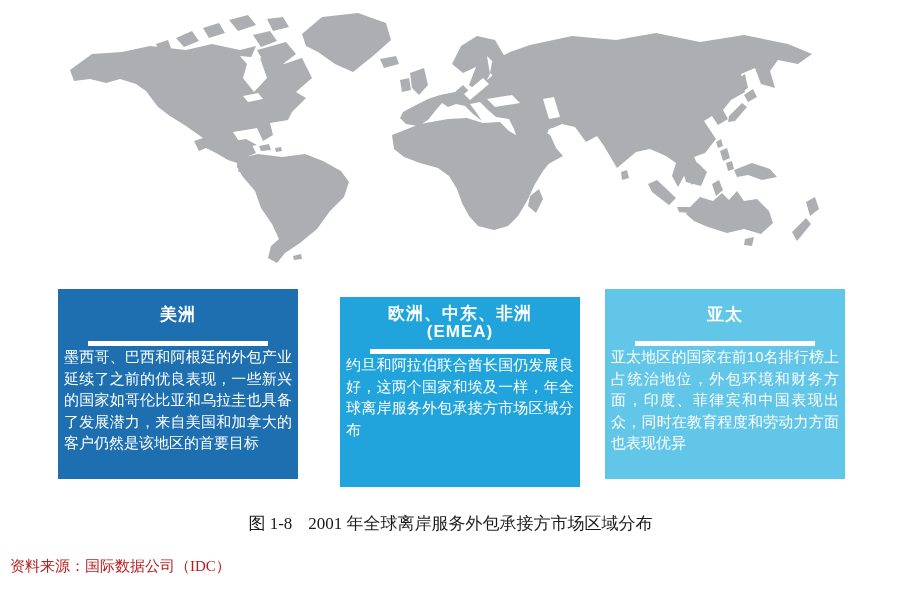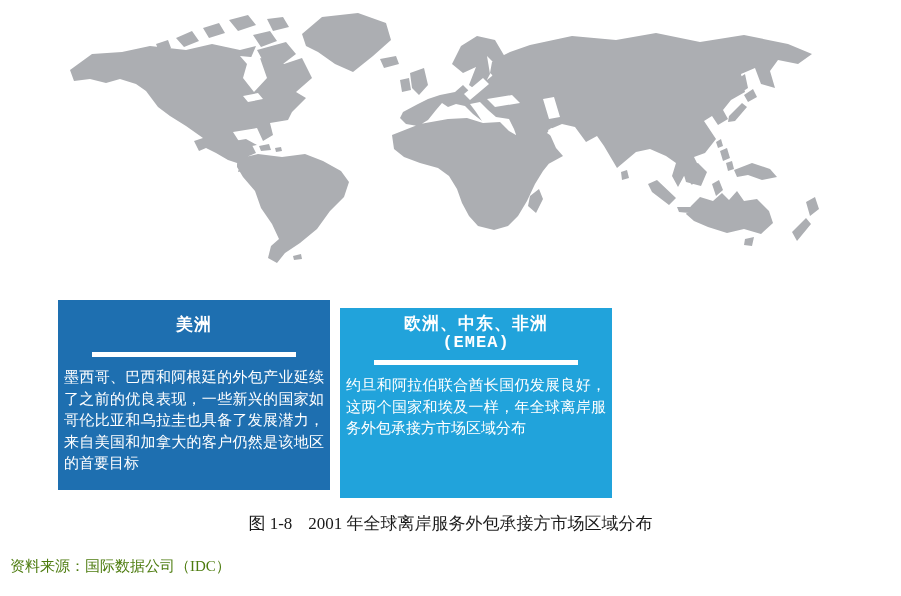--- a/index.html
+++ b/index.html
@@ -12,25 +12,24 @@
     overflow: hidden;
     font-family: "Liberation Sans", sans-serif;
   }
   .world-map {
     position: absolute;
     top: 0;
     left: 0;
   }
   .card {
     position: absolute;
-    top: 300px;
-    width: 272px;
+    top: 289px;
+    width: 240px;
     height: 190px;
     color: #ffffff;
-    font-family: Liberation Mono, monospace;
   }
   .card-americas { left: 58px; }
   .card-emea     { left: 340px; }
   .card-apac     { left: 605px; }
   .card-title {
     height: 52px;
     display: flex;
     flex-direction: column;
     align-items: center;
     justify-content: center;
@@ -41,21 +40,21 @@
     text-align: center;
   }
   .card-title span:empty { display: none; }
   .card-divider {
     width: 75%;
     height: 5px;
     margin: 0 auto;
     background: #ffffff;
   }
   .card-body {
-    padding: 11px 6px 0 6px;
+    padding: 0 6px 0 6px;
     font-size: 15px;
     line-height: 21.5px;
     text-align: justify;
   }
   .figure-caption {
     position: absolute;
     top: 512px;
     left: 0;
     width: 100%;
     text-align: center;
@@ -65,21 +64,21 @@
     color: #1a1a1a;
   }
   .figure-caption .caption-label { margin-right: 16px; margin-top: 15px; }
   .source-note {
     position: absolute;
     top: 556px;
     left: 10px;
     font-family: "Liberation Serif", "DejaVu Serif", serif;
     font-size: 15px;
     line-height: 20px;
-    color: #4d7c0f;
+    color: #b91c1c;
   }
 </style>
 </head>
 <body>
 
 <div class="page">
 
   <svg class="world-map" width="901" height="285" viewBox="0 0 901 285" aria-hidden="true">
 
     <path stroke="none" d="
@@ -142,20 +141,28 @@
 
   <div class="card card-emea" style="background-color: rgb(33, 163, 219); margin-top: 8px;">
     <div class="card-title">
       <span>欧洲、中东、非洲</span>
       <span>(EMEA)</span>
     </div>
     <div class="card-divider"></div>
     <div class="card-body">约旦和阿拉伯联合酋长国仍发展良好，这两个国家和埃及一样，年全球离岸服务外包承接方市场区域分布</div>
   </div>
 
+  <div class="card card-apac" style="background-color: rgb(98, 198, 233);">
+    <div class="card-title">
+      <span>亚太</span>
+
+    </div>
+    <div class="card-divider"></div>
+    <div class="card-body">亚太地区的国家在前10名排行榜上占统治地位，外包环境和财务方面，印度、菲律宾和中国表现出众，同时在教育程度和劳动力方面也表现优异</div>
+  </div>
 
   <div class="figure-caption">
     <span class="caption-label">图 1-8</span><span>2001 年全球离岸服务外包承接方市场区域分布</span>
   </div>
 
   <div class="source-note">资料来源：国际数据公司（IDC）</div>
 
 </div>
 
 </body></html>

